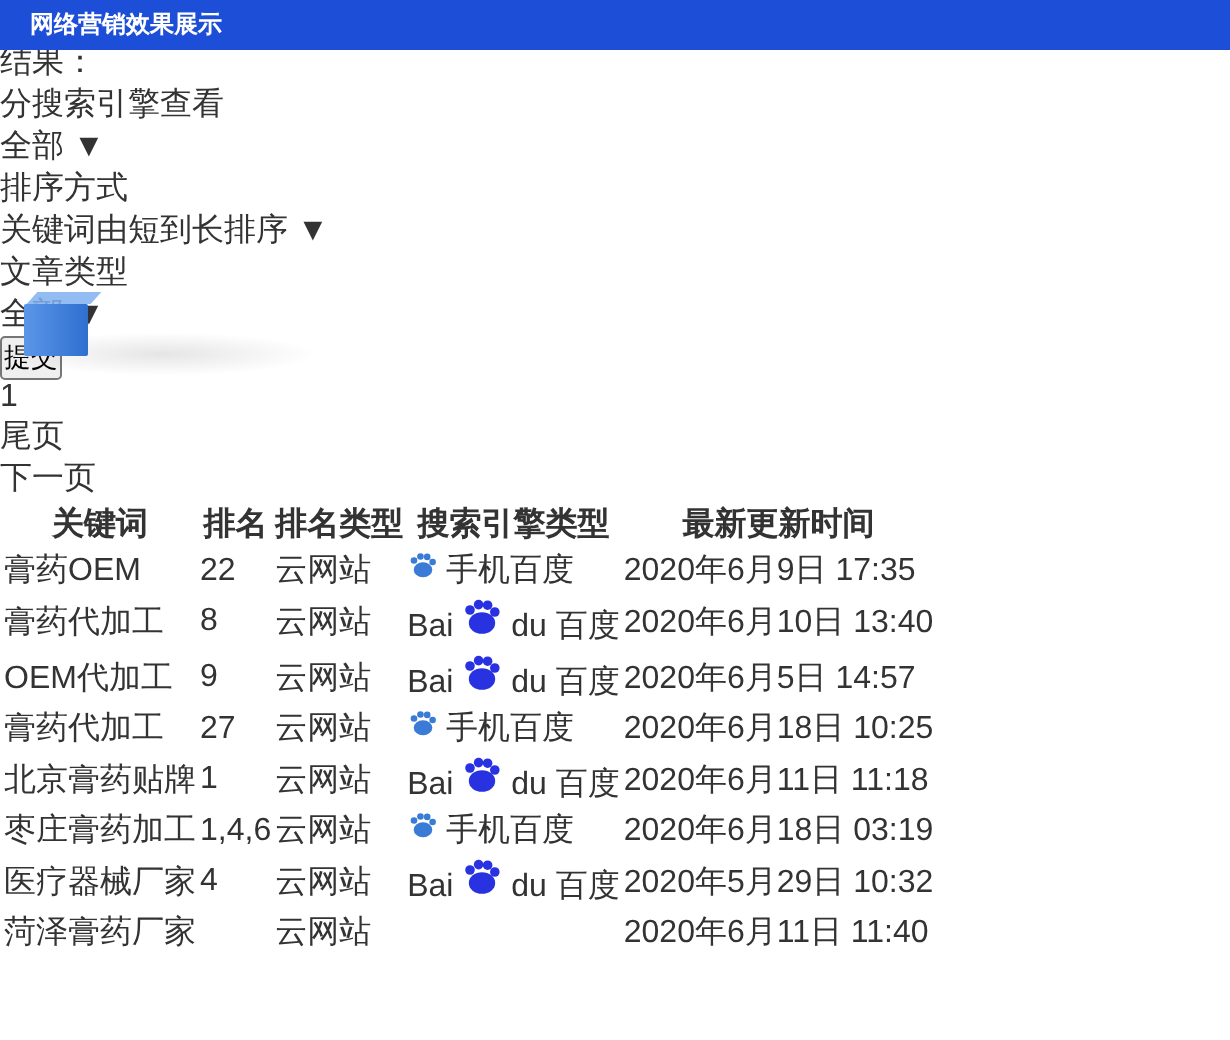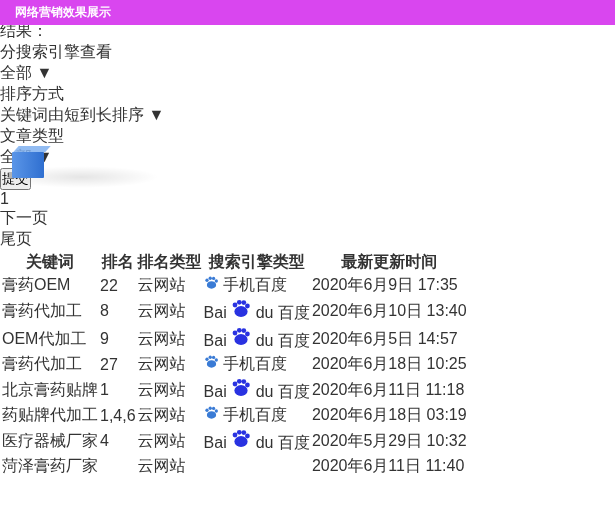--- a/index.html
+++ b/index.html
@@ -2,21 +2,21 @@
 <html><head>
 <meta charset="utf-8">
 <style>
   * { margin:0; padding:0; box-sizing:border-box; }
   html,body { width:615px; height:520px; overflow:hidden; background:#fff;
     font-family:"Liberation Sans","DejaVu Sans",sans-serif; color:#333; }
   .page { position:relative; width:615px; height:520px; }
 
   
   .titlebar { position:absolute; left:0; top:0; width:615px; height:25px;
-    background:#d946ef; color:#fff; font-size:12px; font-weight:bold;
+    background:#1d4ed8; color:#fff; font-size:12px; font-weight:bold;
     line-height:25px; padding-left:15px; }
 
   
   .illus { position:absolute; left:0; top:30px; width:185px; height:160px; }
   .ground { position:absolute; left:4px; top:136px; width:155px; height:22px;
     background:radial-gradient(ellipse at center, rgba(0,0,0,0.10), transparent 70%); }
   .bar { position:absolute; bottom:12px; border-radius:1px; }
   .bar::before { content:""; position:absolute; top:-6px; left:4px; width:100%; height:6px;
     transform:skewX(-42deg); opacity:.85; }
   .bar-blue   { left:12px;  width:32px; height:26px;  background:linear-gradient(90deg,#5b96e8,#2f6fd0); }
@@ -162,22 +162,22 @@
       <div class="selectbox sel-article">
         <span>全部</span>
         <span class="caret">▼</span>
       </div>
       <button class="submit-btn">提交</button>
     </div>
   </div>
 
   <div class="pager">
     <div class="pg pg-active">1</div>
+    <div class="pg pg-last">尾页</div>
     <div class="pg pg-next">下一页</div>
-    <div class="pg pg-last">尾页</div>
   </div>
 
   <table class="rank-table">
     <thead>
       <tr>
         <th class="col-kw">关键词</th>
         <th class="col-rank">排名</th>
         <th class="col-rtype">排名类型</th>
         <th class="col-engine">搜索引擎类型</th>
         <th class="col-date">最新更新时间</th>
@@ -292,21 +292,21 @@
                   </svg>
             <span class="du-txt">du</span>
           </span>
           <span class="bd-cn">百度</span>
         </span></div>
           </td>
         <td class="col-date">2020年6月11日 11:18</td>
       </tr>
 
       <tr>
-        <td class="col-kw">药贴牌代加工</td>
+        <td class="col-kw">枣庄膏药加工</td>
         <td class="col-rank"><a class="rank-val link">1,4,6</a></td>
         <td class="col-rtype">云网站</td>
         <td class="col-engine">
             <div class="engine-cell"><span class="m-baidu">
           <span class="paw-wrap">
             <svg viewBox="0 0 20 20" width="15" height="15" fill="#3a7bd5">
                     <circle cx="4" cy="7" r="2.2"></circle>
                     <circle cx="8.3" cy="4.3" r="2.2"></circle>
                     <circle cx="12.8" cy="4.6" r="2.2"></circle>
                     <circle cx="16.4" cy="8" r="2.2"></circle>

